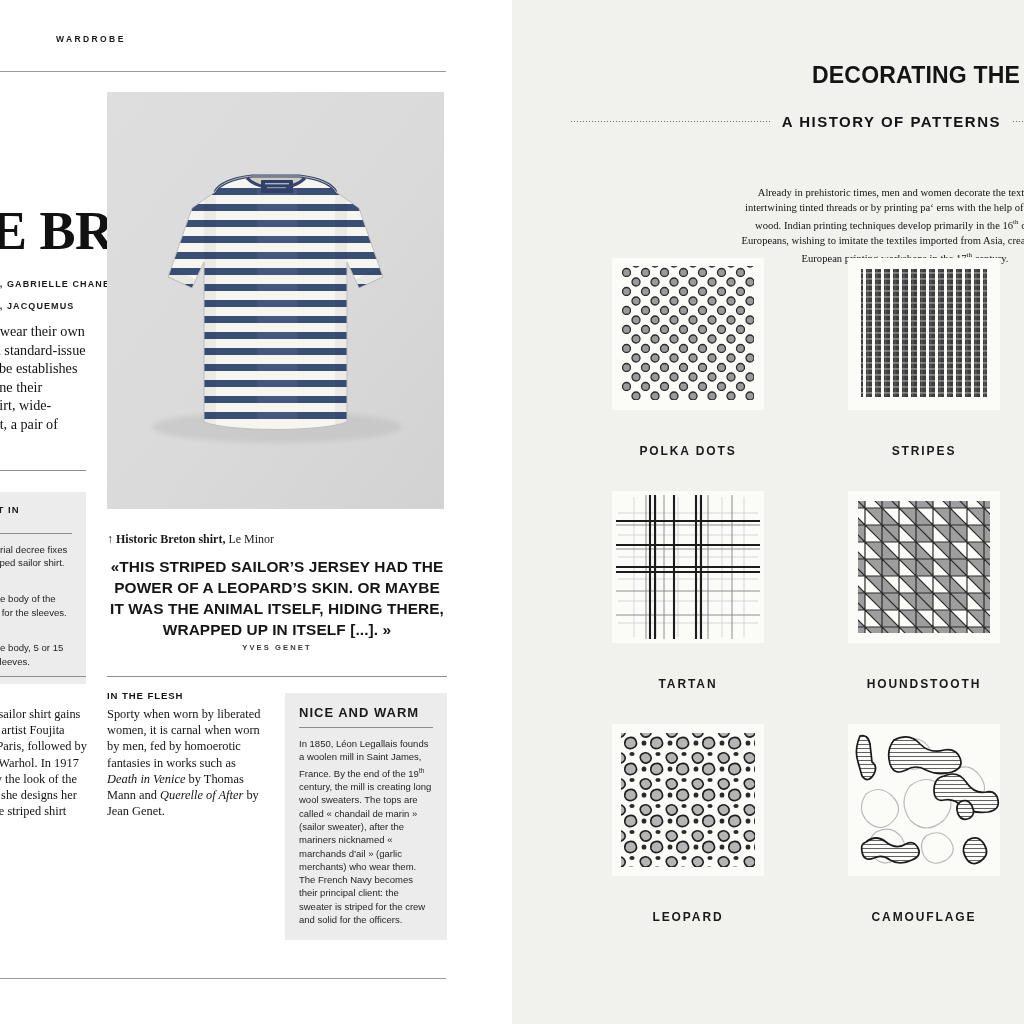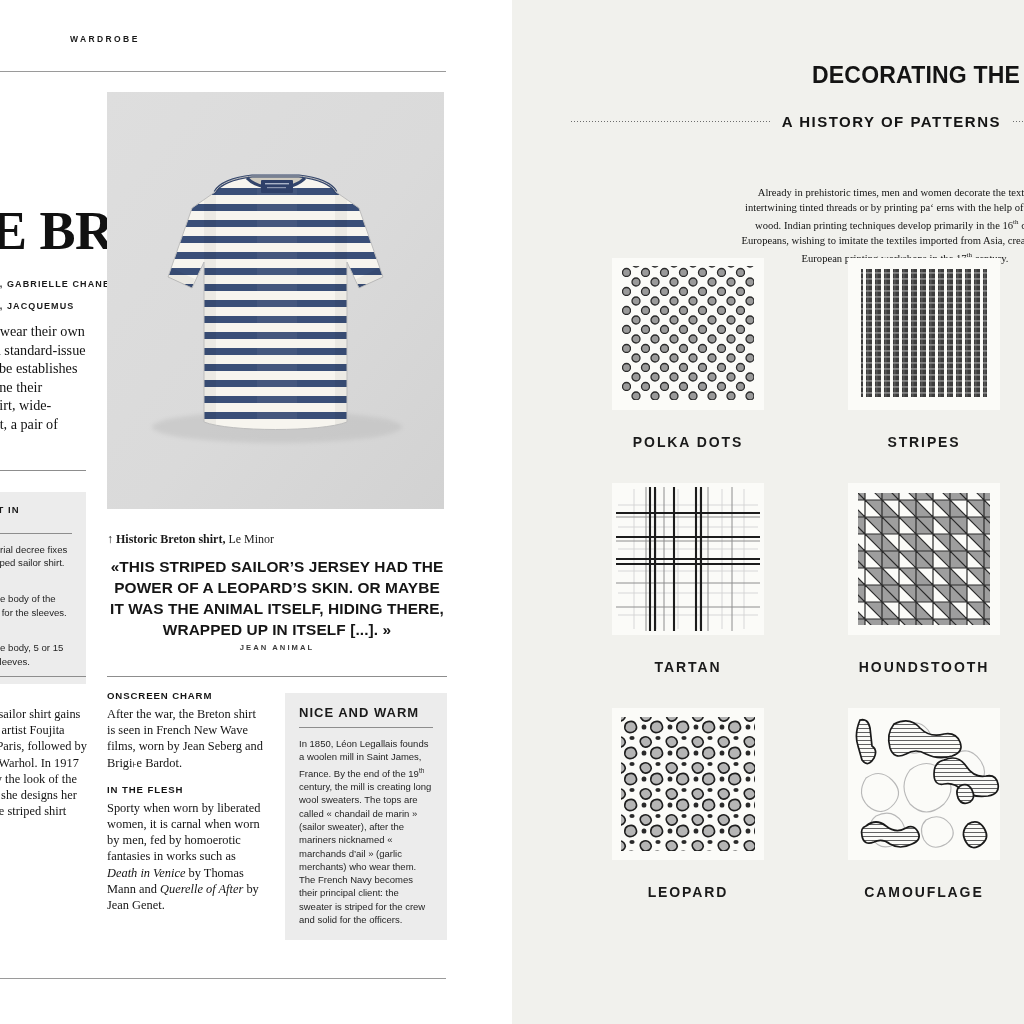--- a/index.html
+++ b/index.html
@@ -10,21 +10,21 @@
     -webkit-font-smoothing:antialiased;
   }
   .spread{position:relative;width:1024px;height:1024px;}
 
   
   .page-left{position:absolute;left:0;top:0;width:512px;height:1024px;background:#ffffff;overflow:hidden;}
   .page-right{position:absolute;left:512px;top:0;width:512px;height:1024px;background:#f1f1ed;overflow:hidden;}
 
   
   .running-head{
-    position:absolute;left:70px;top:34px;
+    position:absolute;left:56px;top:34px;
     font-family:"Liberation Sans",sans-serif;
     font-size:8.5px;font-weight:700;letter-spacing:2.4px;color:#1a1a1a;
   }
   .rule-top{position:absolute;left:0;top:71px;width:446px;height:1px;background:#9a9a9a;}
   .rule-bottom{position:absolute;left:0;top:978px;width:446px;height:1px;background:#9a9a9a;}
 
   
   .headline{
     position:absolute;left:-86px;top:200px;
     font-family:"Liberation Serif",serif;
@@ -155,23 +155,23 @@
   .r-intro sup{font-size:7px;vertical-align:super;}
 
   .swatch-grid{
     position:absolute;left:58px;top:258px;width:472px;
   }
   .swatch-row{display:flex;gap:0;margin-bottom:33px;}
   .swatch-cell{width:236px;display:flex;flex-direction:column;align-items:center;}
   .swatch{width:152px;height:152px;background:#fbfbf8;}
   .swatch svg{display:block;width:152px;height:152px;}
   .swatch-label{
-    margin-top:24px;
-    font-family:"Liberation Sans",sans-serif;
-    font-size:14px;font-weight:700;letter-spacing:1.9px;color:#1a1a1a;
+    margin-top:34px;
+    font-family:"Liberation Sans",sans-serif;
+    font-size:12px;font-weight:700;letter-spacing:1.9px;color:#1a1a1a;
   }
 </style>
 </head>
 <body>
 
 <div class="spread">
 
   <div class="page-left">
 
     <div class="running-head">WARDROBE</div>
@@ -270,29 +270,25 @@
         <path d="M85 196 L61 185 L65 176 L88 187 Z" fill="#000" opacity="0.05"></path>
       </svg>
     </div>
 
     <div class="photo-caption">
       <span class="arrow">↑</span>
       <b>Historic Breton shirt,</b><span> Le Minor</span>
     </div>
 
     <div class="pullquote">«THIS STRIPED SAILOR’S JERSEY HAD THE POWER OF A LEOPARD’S SKIN. OR MAYBE IT WAS THE ANIMAL ITSELF, HIDING THERE, WRAPPED UP IN ITSELF [...]. »</div>
-    <div class="pullquote-attrib">JEAN ANIMAL</div>
+    <div class="pullquote-attrib">YVES GENET</div>
 
     <div class="rule-mid"></div>
 
     <div class="col-mid">
-      <div class="blk">
-        <div class="col-head">ONSCREEN CHARM</div>
-        <p class="col-body">After the war, the Breton shirt is seen in French New Wave films, worn by Jean Seberg and Brigi˫e Bardot.</p>
-      </div>
       <div class="blk">
         <div class="col-head">IN THE FLESH</div>
         <p class="col-body"><span>Sporty when worn by liberated women, it is carnal when worn by men, fed by homoerotic fantasies in works such as </span><i>Death in Venice</i><span> by Thomas Mann and </span><i>Querelle of After</i><span> by Jean Genet.</span></p>
       </div>
     </div>
 
     <div class="warm-box">
       <div class="warm-title">NICE AND WARM</div>
       <div class="warm-rule"></div>
       <div class="warm-body"><span>In 1850, Léon Legallais founds a woolen mill in Saint James, France. By the end of the 19</span><sup>th</sup><span> century, the mill is creating long wool sweaters. The tops are called « chandail de marin » (sailor sweater), after the mariners nicknamed « marchands d’ail » (garlic merchants) who wear them. The French Navy becomes their principal client: the sweater is striped for the crew and solid for the officers.</span></div>

